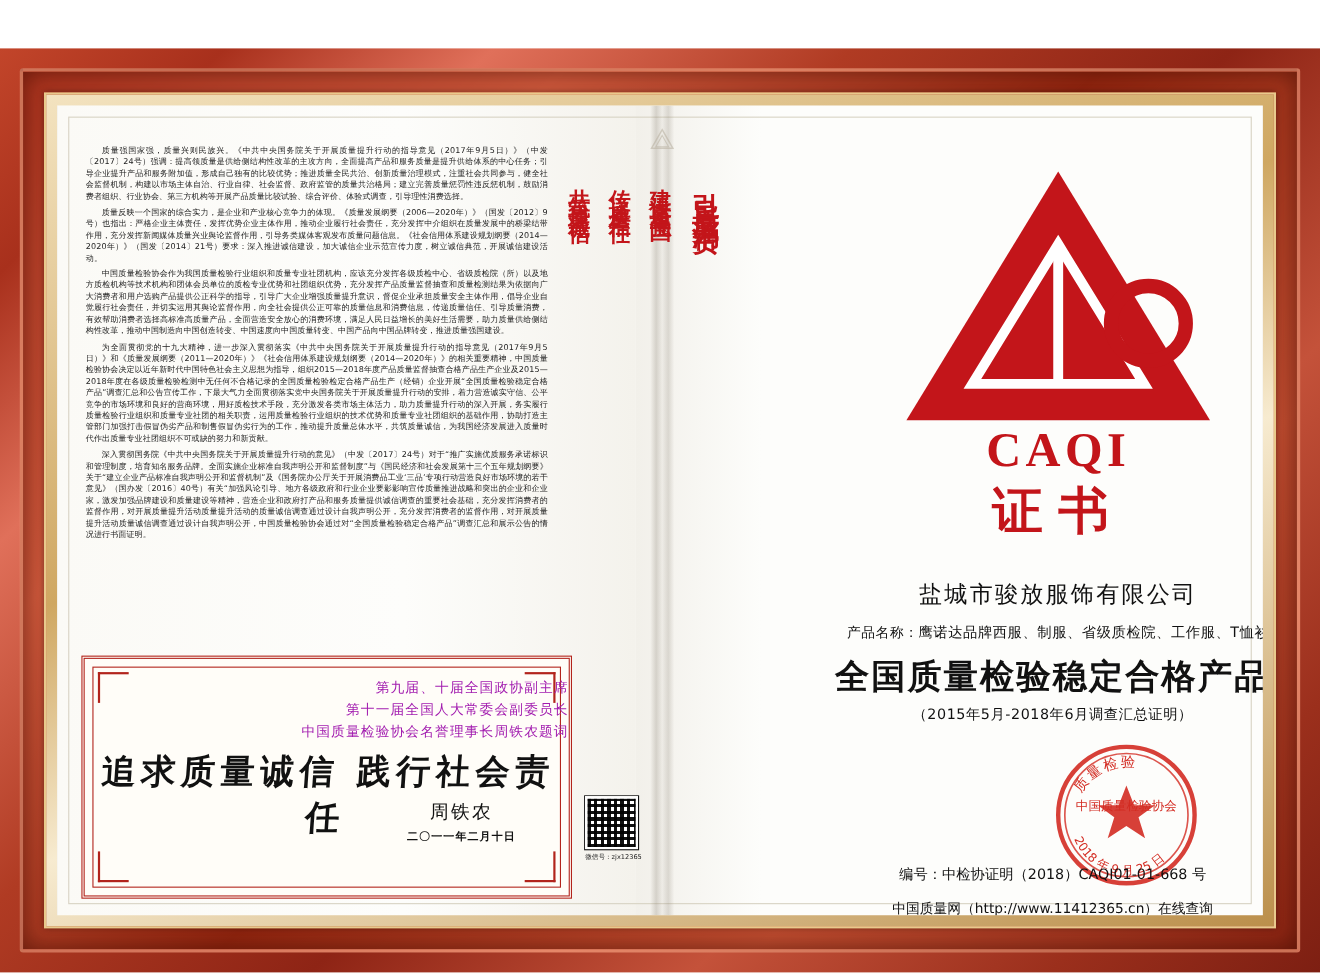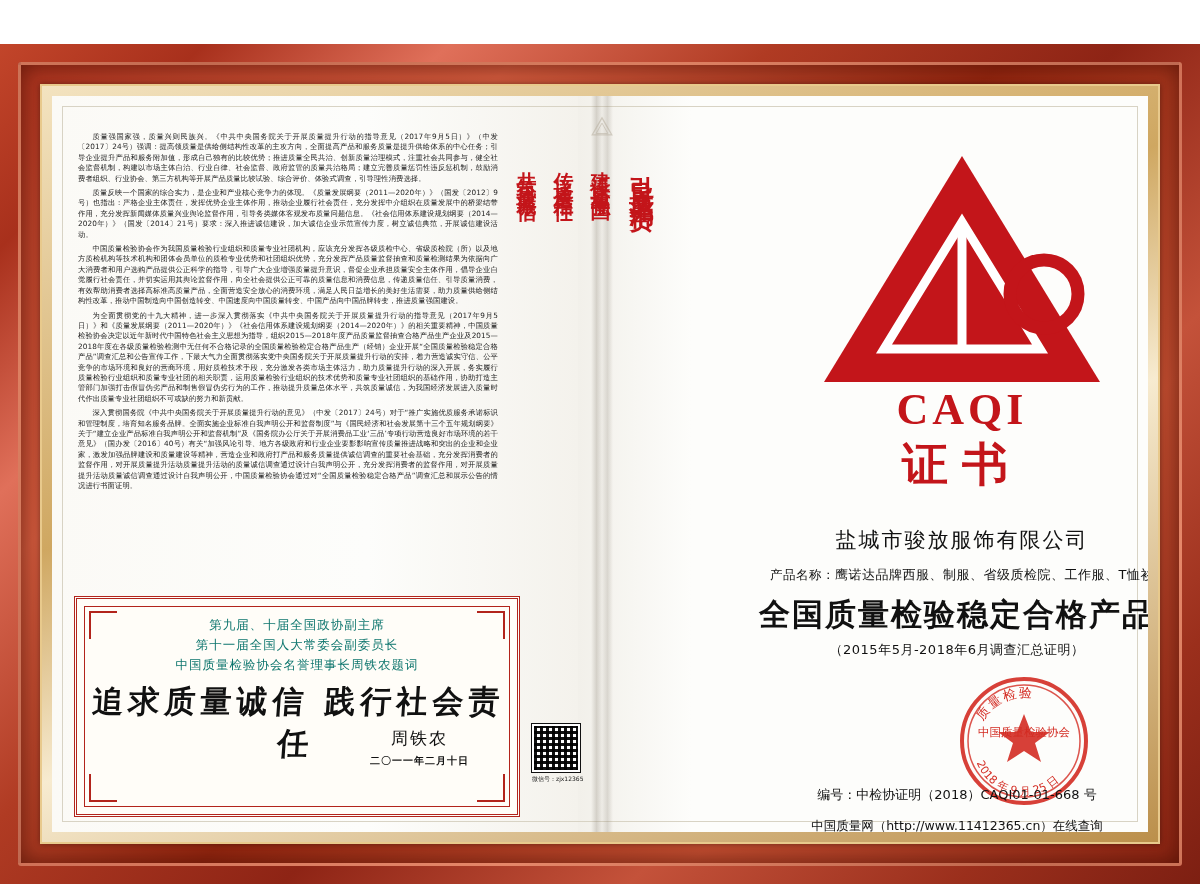--- a/index.html
+++ b/index.html
@@ -77,23 +77,23 @@
     border:1px solid #b2241c;
   }
   .cally-corner{
     position:absolute;width:26px;height:26px;border:2px solid #b2241c;
   }
   .cc-tl{left:12px;top:12px;border-right:none;border-bottom:none;}
   .cc-tr{right:12px;top:12px;border-left:none;border-bottom:none;}
   .cc-bl{left:12px;bottom:12px;border-right:none;border-top:none;}
   .cc-br{right:12px;bottom:12px;border-left:none;border-top:none;}
   .cally-lines{
-    position:absolute;left:0;right:0;top:16px;text-align:center;
+    position:absolute;left:0;right:0;top:16px;text-align:right;
     font-family:Liberation Serif, serif;
-    color:#0f766e;
+    color:#a21caf;
   }
   .cally-lines div{font-size:12.5px;line-height:20px;letter-spacing:1px;}
   .cally-main{
     position:absolute;left:0;right:0;top:82px;text-align:center;
     font-size:31px;letter-spacing:5px;color:#111;
     font-family:"DejaVu Serif","Liberation Serif",serif;
     font-weight:bold;
     transform:skewX(-4deg);
   }
   .cally-sign{
@@ -201,21 +201,21 @@
       <polygon points="20,6 35,32 5,32" fill="none" stroke="#b8b0a0" stroke-width="2"></polygon>
       <polygon points="20,14 29,30 11,30" fill="none" stroke="#b8b0a0" stroke-width="1.5"></polygon>
     </svg>
     <svg class="spine-mark" style="top:745px;" viewBox="0 0 40 40">
       <polygon points="20,6 35,32 5,32" fill="none" stroke="#b8b0a0" stroke-width="2"></polygon>
       <polygon points="20,14 29,30 11,30" fill="none" stroke="#b8b0a0" stroke-width="1.5"></polygon>
     </svg>
 
     <div class="left-text">
       <p>质量强国家强，质量兴则民族兴。《中共中央国务院关于开展质量提升行动的指导意见（2017年9月5日）》（中发〔2017〕24号）强调：提高领质量是供给侧结构性改革的主攻方向，全面提高产品和服务质量是提升供给体系的中心任务；引导企业提升产品和服务附加值，形成自己独有的比较优势；推进质量全民共治、创新质量治理模式，注重社会共同参与，健全社会监督机制，构建以市场主体自治、行业自律、社会监督、政府监管的质量共治格局；建立完善质量惩罚性违反惩机制，鼓励消费者组织、行业协会、第三方机构等开展产品质量比较试验、综合评价、体验式调查，引导理性消费选择。</p>
-      <p>质量反映一个国家的综合实力，是企业和产业核心竞争力的体现。《质量发展纲要（2011—2020年）》（国发〔2012〕9号）也指出：严格企业主体责任，发挥优势企业主体作用，推动企业履行社会责任，充分发挥中介组织在质量发展中的桥梁结带作用，充分发挥新闻媒体质量兴业舆论监督作用，引导务类媒体客观发布质量问题信息。《社会信用体系建设规划纲要（2014—2020年）》（国发〔2014〕21号）要求：深入推进诚信建设，加大诚信企业示范宣传力度，树立诚信典范，开展诚信建设活动。</p>
+      <p>质量反映一个国家的综合实力，是企业和产业核心竞争力的体现。《质量发展纲要（2006—2020年）》（国发〔2012〕9号）也指出：严格企业主体责任，发挥优势企业主体作用，推动企业履行社会责任，充分发挥中介组织在质量发展中的桥梁结带作用，充分发挥新闻媒体质量兴业舆论监督作用，引导务类媒体客观发布质量问题信息。《社会信用体系建设规划纲要（2014—2020年）》（国发〔2014〕21号）要求：深入推进诚信建设，加大诚信企业示范宣传力度，树立诚信典范，开展诚信建设活动。</p>
       <p>中国质量检验协会作为我国质量检验行业组织和质量专业社团机构，应该充分发挥各级质检中心、省级质检院（所）以及地方质检机构等技术机构和团体会员单位的质检专业优势和社团组织优势，充分发挥产品质量监督抽查和质量检测结果为依据向广大消费者和用户选购产品提供公正科学的指导，引导广大企业增强质量提升意识，督促企业承担质量安全主体作用，倡导企业自觉履行社会责任，并切实运用其舆论监督作用，向全社会提供公正可靠的质量信息和消费信息，传递质量信任、引导质量消费，有效帮助消费者选择高标准高质量产品，全面营造安全放心的消费环境，满足人民日益增长的美好生活需要，助力质量供给侧结构性改革，推动中国制造向中国创造转变、中国速度向中国质量转变、中国产品向中国品牌转变，推进质量强国建设。</p>
       <p>为全面贯彻党的十九大精神，进一步深入贯彻落实《中共中央国务院关于开展质量提升行动的指导意见（2017年9月5日）》和《质量发展纲要（2011—2020年）》《社会信用体系建设规划纲要（2014—2020年）》的相关重要精神，中国质量检验协会决定以近年新时代中国特色社会主义思想为指导，组织2015—2018年度产品质量监督抽查合格产品生产企业及2015—2018年度在各级质量检验检测中无任何不合格记录的全国质量检验检定合格产品生产（经销）企业开展“全国质量检验稳定合格产品”调查汇总和公告宣传工作，下最大气力全面贯彻落实党中央国务院关于开展质量提升行动的安排，着力营造诚实守信、公平竞争的市场环境和良好的营商环境，用好质检技术手段，充分激发各类市场主体活力，助力质量提升行动的深入开展，务实履行质量检验行业组织和质量专业社团的相关职责，运用质量检验行业组织的技术优势和质量专业社团组织的基础作用，协助打造主管部门加强打击假冒伪劣产品和制售假冒伪劣行为的工作，推动提升质量总体水平，共筑质量诚信，为我国经济发展进入质量时代作出质量专业社团组织不可或缺的努力和新贡献。</p>
       <p>深入贯彻国务院《中共中央国务院关于开展质量提升行动的意见》（中发〔2017〕24号）对于“推广实施优质服务承诺标识和管理制度，培育知名服务品牌。全面实施企业标准自我声明公开和监督制度”与《国民经济和社会发展第十三个五年规划纲要》关于“建立企业产品标准自我声明公开和监督机制”及《国务院办公厅关于开展消费品工业‘三品’专项行动营造良好市场环境的若干意见》（国办发〔2016〕40号）有关“加强风论引导、地方各级政府和行业企业要影影响宣传质量推进战略和突出的企业和企业家，激发加强品牌建设和质量建设等精神，营造企业和政府打产品和服务质量提供诚信调查的重要社会基础，充分发挥消费者的监督作用，对开展质量提升活动质量提升活动的质量诚信调查通过设计自我声明公开，充分发挥消费者的监督作用，对开展质量提升活动质量诚信调查通过设计自我声明公开，中国质量检验协会通过对“全国质量检验稳定合格产品”调查汇总和展示公告的情况进行书面证明。</p>
     </div>
 
     <div class="cally-box">
       <div class="cally-inner"></div>
       <div class="cally-corner cc-tl"></div>
       <div class="cally-corner cc-tr"></div>
       <div class="cally-corner cc-bl"></div>

